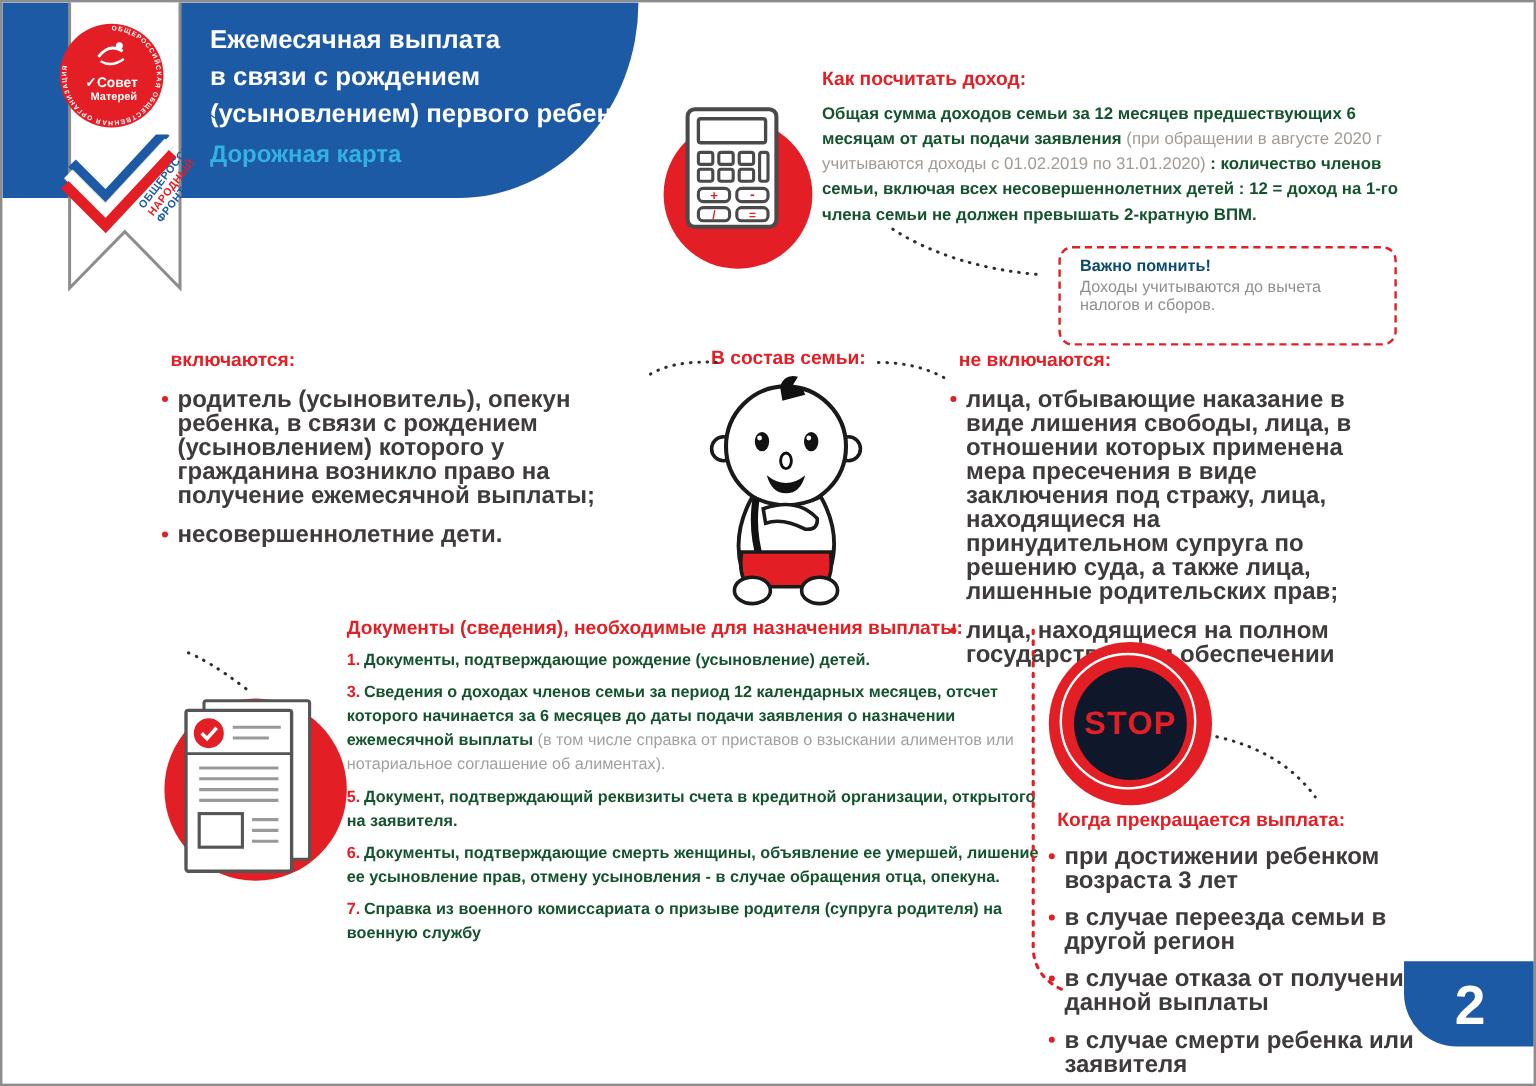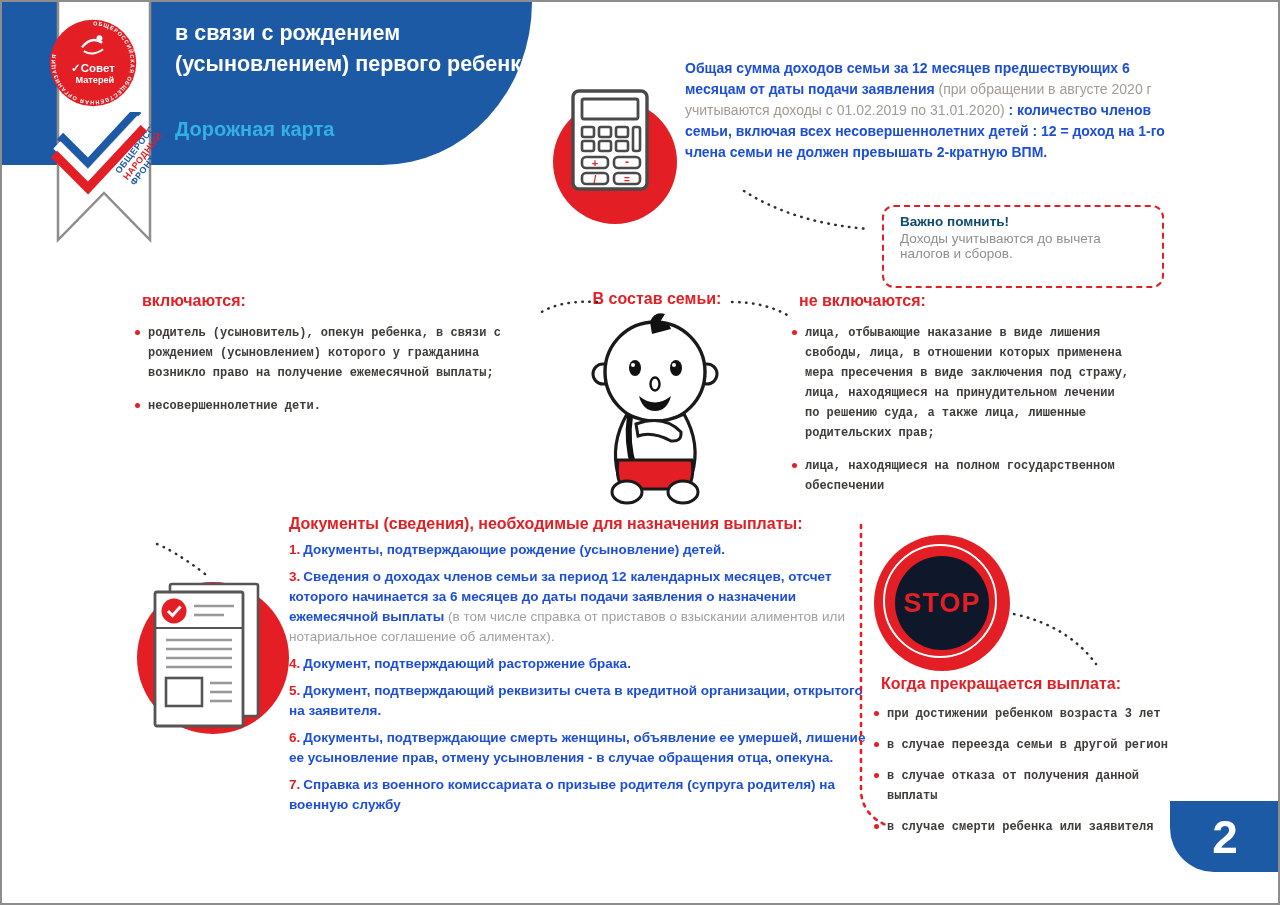--- a/index.html
+++ b/index.html
@@ -12,24 +12,24 @@
   .hdr-sub{position:absolute;left:173px;top:116px;color:#33b1e3;font-weight:bold;font-size:20px;}
   
   .ribbon-svg{position:absolute;left:53px;top:-2px;}
   .logo-sovet{position:absolute;left:45px;top:15px;}
   .onf-flag{position:absolute;left:48px;top:110px;}
   .onf-text{position:absolute;left:112px;top:168px;transform:rotate(-52deg);transform-origin:left top;
             font-size:9px;font-weight:bold;line-height:9.5px;letter-spacing:.4px;white-space:nowrap;}
   .onf-blue{color:#1d5aa6;} .onf-red{color:#e31e24;}
   
   .red-h{color:#e31e24;font-weight:bold;font-size:16px;margin:0 0 8px 0;}
-  .dark{color:#1d4ed8;font-weight:bold;text-align:center;}
+  .dark{color:#14532d;font-weight:bold;text-align:center;}
   .muted{color:#a39a94;font-weight:normal;}
   .blist .item{position:relative;padding-left:13px;margin-top:13px;color:#3f3b3a;font-weight:bold;
-               font-size:12px;line-height:20px;font-family:Liberation Mono, monospace;}
+               font-size:20px;line-height:20px;}
   .blist .item::before{content:"";position:absolute;left:0;top:7px;width:5px;height:5px;border-radius:50%;background:#e31e24;}
   
   .income-circle{position:absolute;left:551px;top:98px;width:124px;height:124px;border-radius:50%;background:#e31e24;}
   .calc-svg{position:absolute;left:568px;top:86px;}
   .income-text{position:absolute;left:683px;top:56px;width:492px;}
   .income-text p{margin:0;font-size:14px;line-height:21px;}
   .note-box{position:absolute;left:880px;top:203px;width:282px;border:2px dashed #e31e24;border-radius:12px;
             padding:7px 16px 9px 16px;box-sizing:border-box;}
   .note-box .nt{color:#0c4a6e;font-weight:bold;font-size:13.5px;margin:0;}
   .note-box .nb{color:#8f8f8f;font-size:13.5px;margin:2px 0 16px 0;}
@@ -61,20 +61,21 @@
   
   .connectors{position:absolute;left:0;top:0;pointer-events:none;}
 </style>
 </head>
 <body>
 
 <div class="page">
 
   <div class="blue-header"></div>
   <div class="hdr-title">
+    <div>Ежемесячная выплата</div>
     <div>в связи с рождением</div>
     <div>(усыновлением) первого ребенка</div>
   </div>
   <div class="hdr-sub">Дорожная карта</div>
 
   <svg class="ribbon-svg" width="98" height="244" viewBox="0 0 98 244">
     <path d="M3,0 H95 V240 L49,193 L3,240 Z" fill="#fff" stroke="#8d8d8d" stroke-width="2.5"></path>
   </svg>
   <svg class="logo-sovet" width="92" height="92" viewBox="0 0 100 100">
     <defs>
@@ -116,20 +117,21 @@
     <rect x="12" y="69" width="26" height="11" rx="4" fill="#fff" stroke="#4a4a4a" stroke-width="2.6"></rect>
     <rect x="44" y="69" width="26" height="11" rx="4" fill="#fff" stroke="#4a4a4a" stroke-width="2.6"></rect>
     <rect x="12" y="85" width="26" height="11" rx="4" fill="#fff" stroke="#4a4a4a" stroke-width="2.6"></rect>
     <rect x="44" y="85" width="26" height="11" rx="4" fill="#fff" stroke="#4a4a4a" stroke-width="2.6"></rect>
     <text x="25" y="78.5" text-anchor="middle" font-size="11" font-weight="bold" fill="#e31e24">+</text>
     <text x="57" y="78" text-anchor="middle" font-size="12" font-weight="bold" fill="#e31e24">-</text>
     <text x="25" y="94.5" text-anchor="middle" font-size="10" font-weight="bold" fill="#e31e24">/</text>
     <text x="57" y="94.5" text-anchor="middle" font-size="10" font-weight="bold" fill="#e31e24">=</text>
   </svg>
   <div class="income-text">
+    <h3 class="red-h">Как посчитать доход:</h3>
     <p><span class="dark">Общая сумма доходов семьи за 12 месяцев предшествующих 6 месяцам от даты подачи заявления </span><span class="muted">(при обращении в августе 2020 г учитываются доходы с 01.02.2019 по 31.01.2020)</span><span class="dark"> : количество членов семьи, включая всех несовершеннолетних детей : 12 = доход на 1-го члена семьи не должен превышать 2-кратную ВПМ.</span></p>
   </div>
   <div class="note-box">
     <p class="nt">Важно помнить!</p>
     <p class="nb">Доходы учитываются до вычета налогов и сборов.</p>
   </div>
 
   <div class="included blist">
     <h3 class="red-h" style="padding-left:7px">включаются:</h3>
     <div class="item">родитель (усыновитель), опекун ребенка, в связи с рождением (усыновлением) которого у гражданина возникло право на получение ежемесячной выплаты;</div>
@@ -149,21 +151,21 @@
     <path d="M59,86 q16,13 32,0 q-4,15 -16,15 q-12,0 -16,-15 z" fill="#111"></path>
     <path d="M47,104 Q30,134 38,164 L112,164 Q121,134 104,104 Q75,118 47,104 Z" fill="#fff" stroke="#1a1a1a" stroke-width="3.2"></path>
     <path d="M50,106 Q46,132 54,158" fill="none" stroke="#111" stroke-width="6"></path>
     <path d="M38,150 Q35,172 45,179 L106,179 Q115,171 112,150 Z" fill="#e31e24" stroke="#1a1a1a" stroke-width="3"></path>
     <ellipse cx="47" cy="182" rx="15" ry="11" fill="#fff" stroke="#1a1a1a" stroke-width="3"></ellipse>
     <ellipse cx="103" cy="182" rx="15" ry="11" fill="#fff" stroke="#1a1a1a" stroke-width="3"></ellipse>
     <path d="M56,114 Q84,104 101,122 Q102,132 91,131 Q72,121 58,126 Z" fill="#fff" stroke="#1a1a1a" stroke-width="3"></path>
   </svg>
   <div class="excluded blist">
     <h3 class="red-h" style="padding-left:7px">не включаются:</h3>
-    <div class="item">лица, отбывающие наказание в виде лишения свободы, лица, в отношении которых применена мера пресечения в виде заключения под стражу, лица, находящиеся на принудительном лечении по решению суда, а также лица, лишенные родительских прав;</div>
+    <div class="item">лица, отбывающие наказание в виде лишения свободы, лица, в отношении которых применена мера пресечения в виде заключения под стражу, лица, находящиеся на принудительном супруга по решению суда, а также лица, лишенные родительских прав;</div>
     <div class="item">лица, находящиеся на полном государственном обеспечении</div>
   </div>
 
   <div class="doc-circle"></div>
   <svg class="doc-svg" width="114" height="150" viewBox="0 0 114 150">
     <rect x="20" y="4" width="88" height="132" rx="2" fill="#fff" stroke="#555" stroke-width="2.6"></rect>
     <rect x="5" y="12" width="88" height="134" rx="2" fill="#fff" stroke="#555" stroke-width="2.8"></rect>
     <line x1="5" y1="48" x2="93" y2="48" stroke="#555" stroke-width="2.2"></line>
     <circle cx="24" cy="31" r="12.5" fill="#e31e24"></circle>
     <path d="M18,31 l4.5,4.5 l8,-9" stroke="#fff" stroke-width="3" fill="none"></path>
@@ -175,21 +177,20 @@
     <line x1="16" y1="87" x2="82" y2="87" stroke="#999" stroke-width="2.6"></line>
     <rect x="16" y="98" width="36" height="28" fill="#fff" stroke="#555" stroke-width="2.6"></rect>
     <line x1="60" y1="103" x2="82" y2="103" stroke="#999" stroke-width="2.6"></line>
     <line x1="60" y1="112" x2="82" y2="112" stroke="#999" stroke-width="2.6"></line>
     <line x1="60" y1="121" x2="82" y2="121" stroke="#999" stroke-width="2.6"></line>
   </svg>
   <div class="docs">
     <h3 class="red-h" style="margin-bottom:2px">Документы (сведения), необходимые для назначения выплаты:</h3>
     <p class="di"><span class="dn">1.</span><span class="dark">Документы, подтверждающие рождение (усыновление) детей.</span><span class="dm"></span></p>
     <p class="di"><span class="dn">3.</span><span class="dark">Сведения о доходах членов семьи за период 12 календарных месяцев, отсчет которого начинается за 6 месяцев до даты подачи заявления о назначении ежемесячной выплаты </span><span class="dm">(в том числе справка от приставов о взыскании алиментов или нотариальное соглашение об алиментах).</span></p>
-    <p class="di"><span class="dn">4.</span><span class="dark">Документ, подтверждающий расторжение брака.</span><span class="dm"></span></p>
     <p class="di"><span class="dn">5.</span><span class="dark">Документ, подтверждающий реквизиты счета в кредитной организации, открытого на заявителя.</span><span class="dm"></span></p>
     <p class="di"><span class="dn">6.</span><span class="dark">Документы, подтверждающие смерть женщины, объявление ее умершей, лишение ее усыновление прав, отмену усыновления - в случае обращения отца, опекуна.</span><span class="dm"></span></p>
     <p class="di"><span class="dn">7.</span><span class="dark">Справка из военного комиссариата о призыве родителя (супруга родителя) на военную службу</span><span class="dm"></span></p>
   </div>
 
   <div class="stop-outer">
     <div class="stop-inner">
       <span class="stop-word">STOP</span>
     </div>
   </div>

